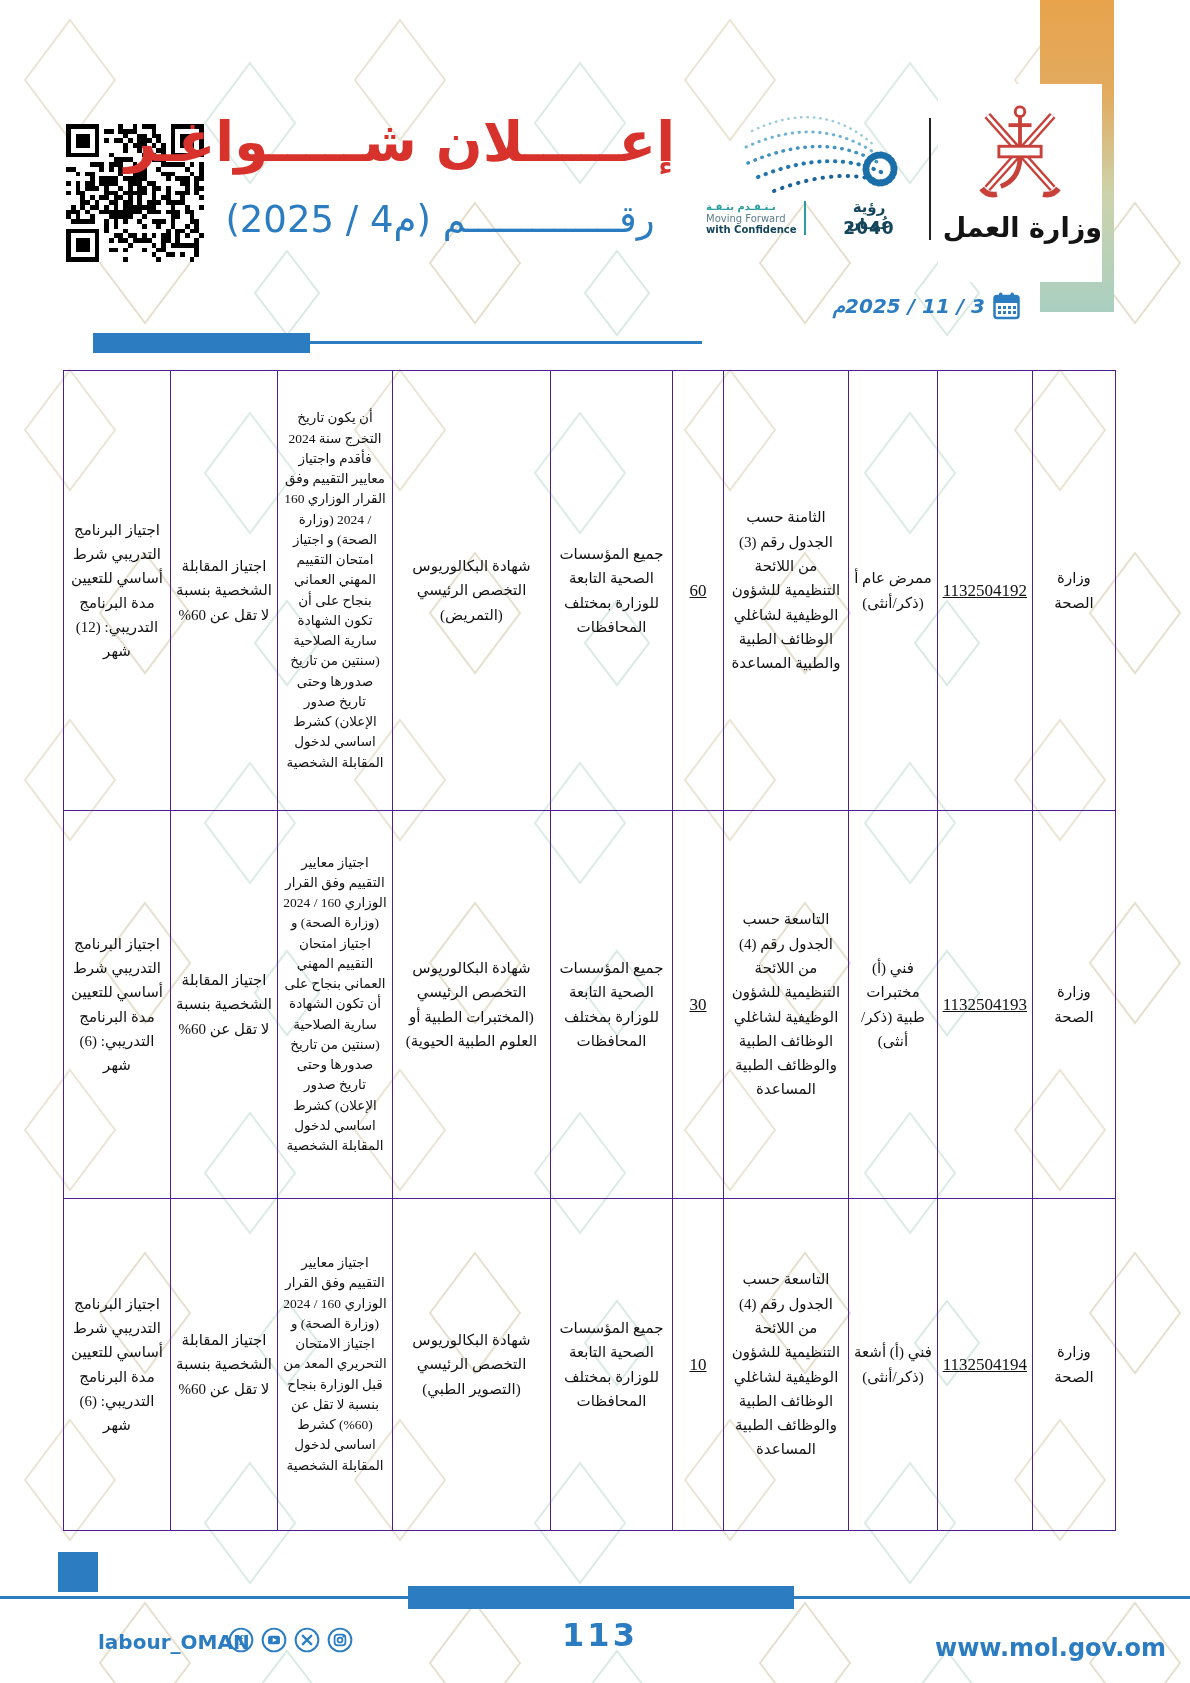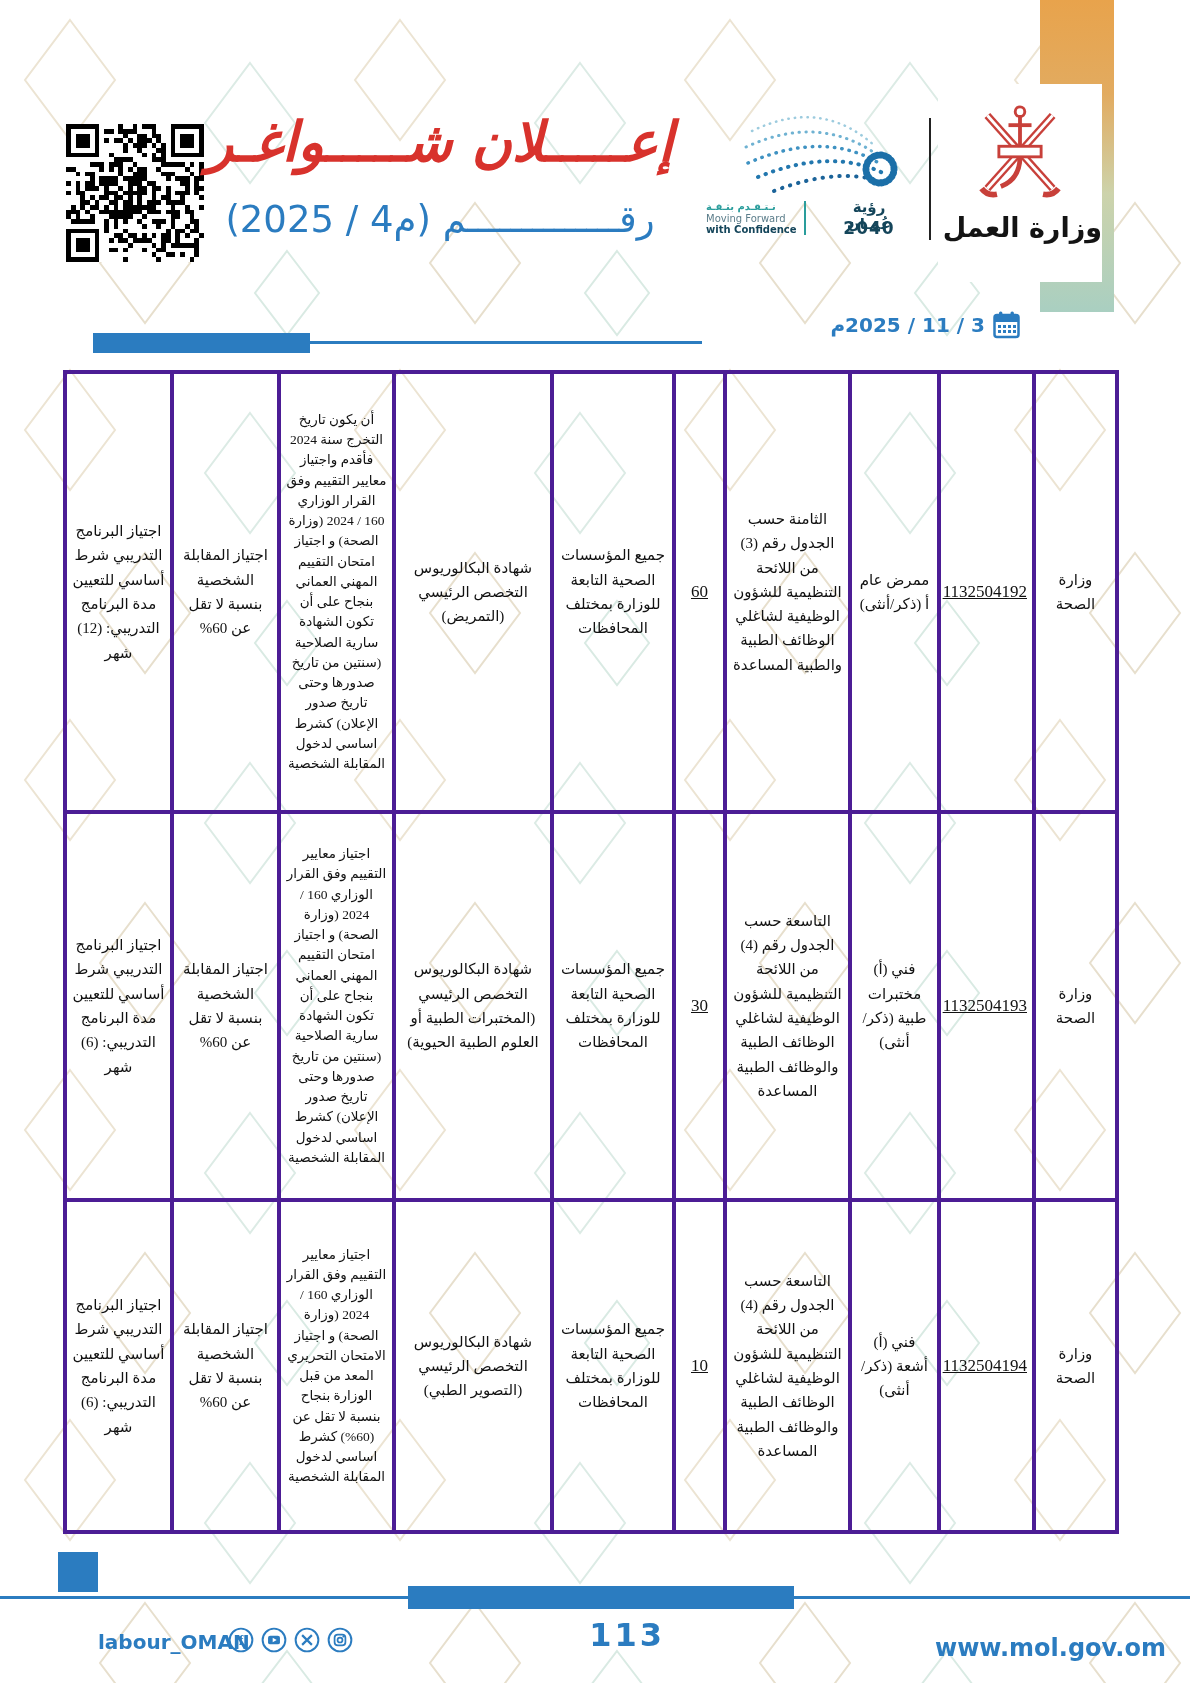--- a/index.html
+++ b/index.html
@@ -15,21 +15,21 @@
      background:linear-gradient(180deg,#e8a34c 0%,#e2ab60 30%,#cdd3ab 62%,#a9cfc1 100%);}
   .logo-card{left:938px;top:84px;width:164px;height:198px;background:#ffffff;}
   .logo-divider{left:929px;top:118px;width:2px;height:122px;background:#222;}
   .emblem{left:972px;top:98px;width:96px;height:110px;}
   .ministry-name{left:938px;top:212px;width:164px;font-size:27px;
      font-weight:bold;color:#141414;direction:rtl;}
 
   
   .qr{left:66px;top:124px;width:138px;height:138px;}
   .hdr-title{left:205px;top:112px;width:470px;text-align:center;font-size:55px;line-height:1.1;
-     font-weight:bold;color:#d8322c;direction:rtl;white-space:nowrap;font-style:italic;}
+     font-weight:bold;color:#d8322c;direction:rtl;white-space:nowrap;}
   .hdr-sub{left:205px;top:198px;width:470px;text-align:center;font-size:37px;
      font-weight:normal;color:#2b7cc0;direction:rtl;white-space:nowrap;}
   .apply{left:130px;top:284px;width:545px;text-align:center;font-size:26px;
      font-weight:bold;color:#101010;direction:rtl;white-space:nowrap;}
   .bar-thick{left:93px;top:333px;width:217px;height:20px;background:#2b7cc0;}
   .bar-thin{left:310px;top:341px;width:392px;height:3px;background:#2b7cc0;}
 
   
   .vision{left:688px;top:103px;width:218px;height:150px;}
   .v-name{position:absolute;left:146px;top:96px;width:70px;text-align:center;font-size:15px;
@@ -37,43 +37,43 @@
   .v-year{position:absolute;left:146px;top:115px;width:70px;text-align:center;font-size:17px;
      font-weight:bold;color:#14455a;letter-spacing:1px;}
   .v-tag{position:absolute;left:18px;top:98px;display:flex;align-items:center;gap:7px;}
   .v-tag-bar{width:2px;height:34px;background:#2a9d9c;}
   .v-tag-txt{text-align:left;line-height:1.15;}
   .v-tag-ar{font-size:10px;font-weight:bold;color:#2a9d9c;direction:rtl;}
   .v-tag-en1{font-size:10px;color:#5b7d8a;}
   .v-tag-en2{font-size:10px;font-weight:bold;color:#14455a;}
 
   
-  .date-row{left:690px;top:311px;width:330px;display:flex;justify-content:flex-end;
-     align-items:center;gap:8px;}
+  .date-row{left:690px;top:292px;width:330px;display:flex;justify-content:flex-end;
+     align-items:center;gap:8px;font-style:italic;}
   .date-txt{font-size:20px;font-weight:bold;color:#2b7cc0;direction:rtl;white-space:nowrap;}
 
   
   .jobs-table{position:absolute;left:63px;top:370px;width:1052px;border-collapse:collapse;
      direction:rtl;table-layout:fixed;z-index:2;}
-  .jobs-table td{border:4px solid #4c1d95;text-align:center;vertical-align:middle;
+  .jobs-table td{border:1px solid #4c1d95;text-align:center;vertical-align:middle;
      font-family:"Liberation Serif","DejaVu Sans",serif;
      font-size:15px;line-height:1.62;color:#111;padding:2px 5px;overflow:hidden;}
   .jobs-table td.req{font-size:13.5px;line-height:1.5;}
   .jobs-table td.num{font-size:17px;text-decoration:underline;}
   .jobs-table tr.r1{height:440px;}
   .jobs-table tr.r2{height:388px;}
   .jobs-table tr.r3{height:332px;}
 
   
   .f-line{left:0;top:1596px;width:1190px;height:3px;background:#2b7cc0;}
   .f-bar{left:408px;top:1586px;width:386px;height:23px;background:#2b7cc0;}
   .f-square{left:58px;top:1552px;width:40px;height:40px;background:#2b7cc0;}
   .f-handle{left:98px;top:1630px;font-size:20px;font-weight:bold;color:#2b7cc0;}
   .f-icons{left:228px;top:1627px;display:flex;gap:7px;}
-  .f-page{left:535px;top:1616px;width:130px;text-align:right;font-size:32px;
+  .f-page{left:535px;top:1616px;width:130px;text-align:center;font-size:32px;
      font-weight:bold;color:#2b7cc0;letter-spacing:3px;}
   .f-url{left:935px;top:1622px;width:200px;text-align:left;font-size:24px;
      font-weight:bold;color:#2b7cc0;margin-top:12px;}
 </style>
 </head>
 <body>
 
 <div class="page">
 
   <svg class="abs bg-pattern" width="1190" height="1683">

